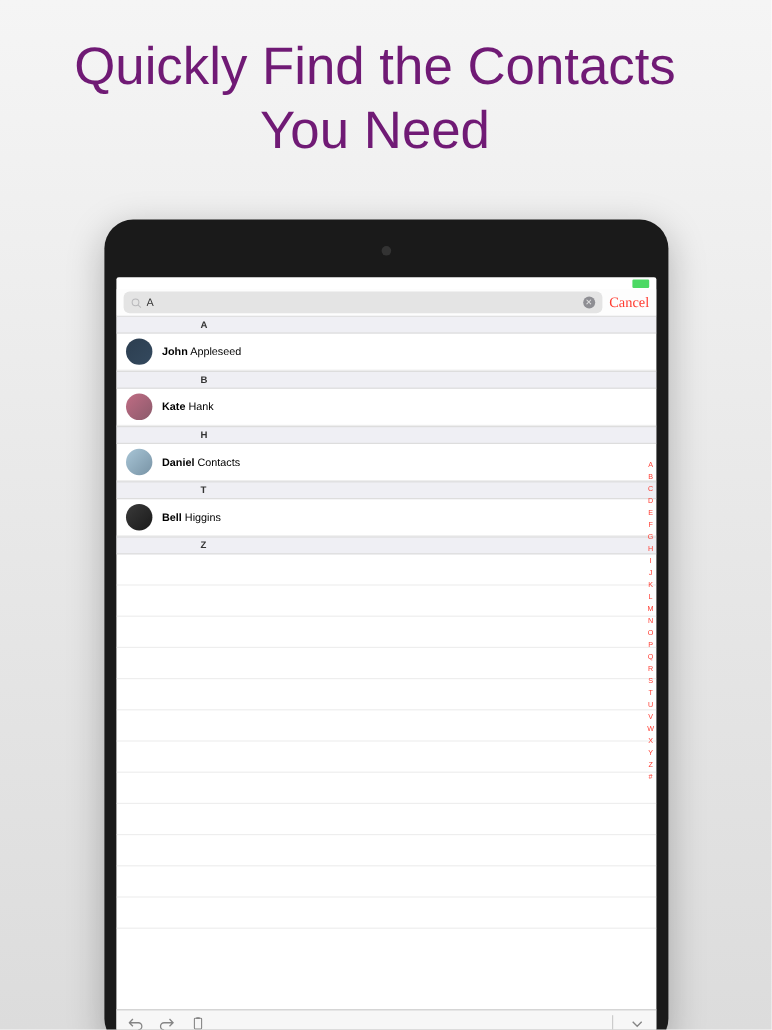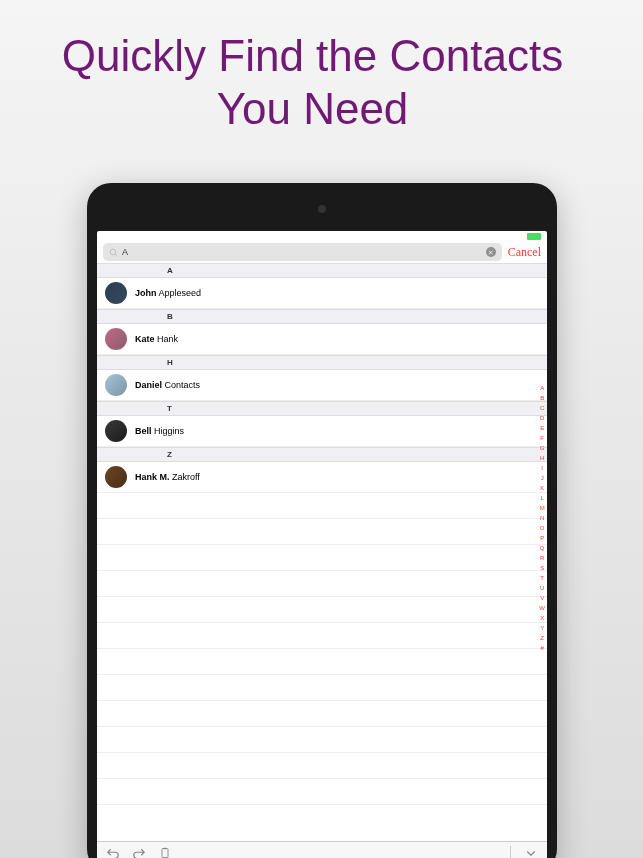--- a/index.html
+++ b/index.html
@@ -254,27 +254,20 @@
       <div class="section-header">T</div>
       <div class="contact-row">
         <div class="avatar a5"></div>
         <div class="contact-name">
           <span class="first">Bell</span>
           <span class="last">Higgins</span>
         </div>
       </div>
 
       <div class="section-header">Z</div>
-      <div class="contact-row">
-        <div class="avatar a6"></div>
-        <div class="contact-name">
-          <span class="first">Hank M.</span>
-          <span class="last">Zakroff</span>
-        </div>
-      </div>
 
       <div class="empty-lines">
         <div class="empty-line"></div>
           <div class="empty-line"></div>
           <div class="empty-line"></div>
         <div class="empty-line"></div>
           <div class="empty-line"></div>
           <div class="empty-line"></div>
         <div class="empty-line"></div>
           <div class="empty-line"></div>

